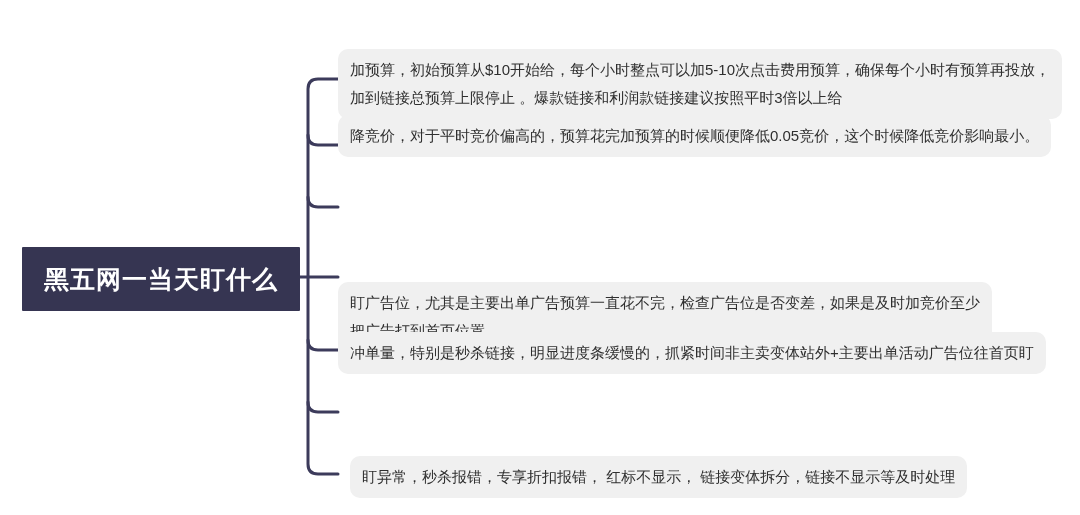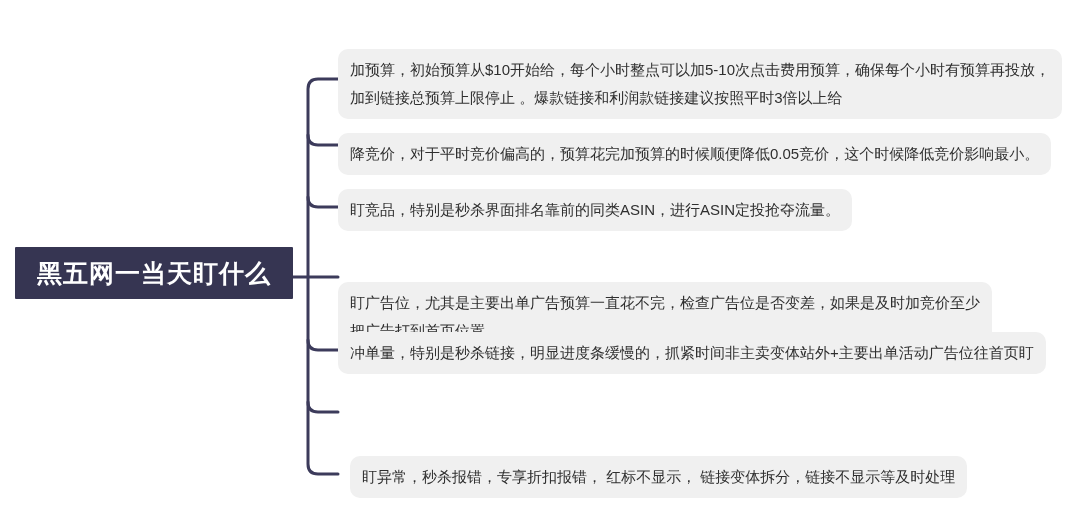--- a/index.html
+++ b/index.html
@@ -24,24 +24,24 @@
     pointer-events: none;
   }
   .connectors path {
     fill: none;
     stroke: var(--line-color, #3c3b5b);
     stroke-width: 3;
     stroke-linecap: round;
   }
   .root-node {
     position: absolute;
-    left: 15px;
+    left: 22px;
     top: 247px;
     width: 278px;
-    height: 52px;
+    height: 64px;
     box-sizing: border-box;
     background: var(--root-bg, #363552);
     border-radius: 1px;
     color: var(--root-text, #ffffff);
     font-size: 25px;
     font-weight: bold;
     display: flex;
     align-items: center;
     justify-content: center;
     letter-spacing: 1px;
@@ -55,21 +55,21 @@
     border-radius: 10px;
     color: var(--branch-text, #2f2f2f);
     font-size: 15px;
     line-height: 28px;
     padding: 7px 12px;
     white-space: pre;
     max-width: 742px;
     cursor: default;
   }
   .b1 { top: 49px; }
-  .b2 { top: 133px; }
+  .b2 { top: 115px; }
   .b3 { top: 189px; }
   .b4 { top: 253px; margin-top: 29px; }
   .b5 { top: 332px; }
   .b6 { top: 394px; }
   .b7 { top: 456px; margin-left: 12px; }
 </style>
 </head>
 <body>
 
 <div class="canvas">
@@ -83,21 +83,20 @@
     <path d="M 308 402 Q 308 412 318 412 L 338 412"></path>
   </svg>
 
   <div class="root-node">黑五网一当天盯什么</div>
 
   <div class="branch-node b1">加预算，初始预算从$10开始给，每个小时整点可以加5-10次点击费用预算，确保每个小时有预算再投放，
 加到链接总预算上限停止 。爆款链接和利润款链接建议按照平时3倍以上给</div>
 
   <div class="branch-node b2">降竞价，对于平时竞价偏高的，预算花完加预算的时候顺便降低0.05竞价，这个时候降低竞价影响最小。</div>
 
-  <div class="branch-node b3">盯竞品，特别是秒杀界面排名靠前的同类ASIN，进行ASIN定投抢夺流量。</div>
 
   <div class="branch-node b4">盯广告位，尤其是主要出单广告预算一直花不完，检查广告位是否变差，如果是及时加竞价至少
 把广告打到首页位置</div>
 
   <div class="branch-node b5">冲单量，特别是秒杀链接，明显进度条缓慢的，抓紧时间非主卖变体站外+主要出单活动广告位往首页盯</div>
 
 
   <div class="branch-node b7">盯异常，秒杀报错，专享折扣报错， 红标不显示， 链接变体拆分，链接不显示等及时处理</div>
 
 </div>

